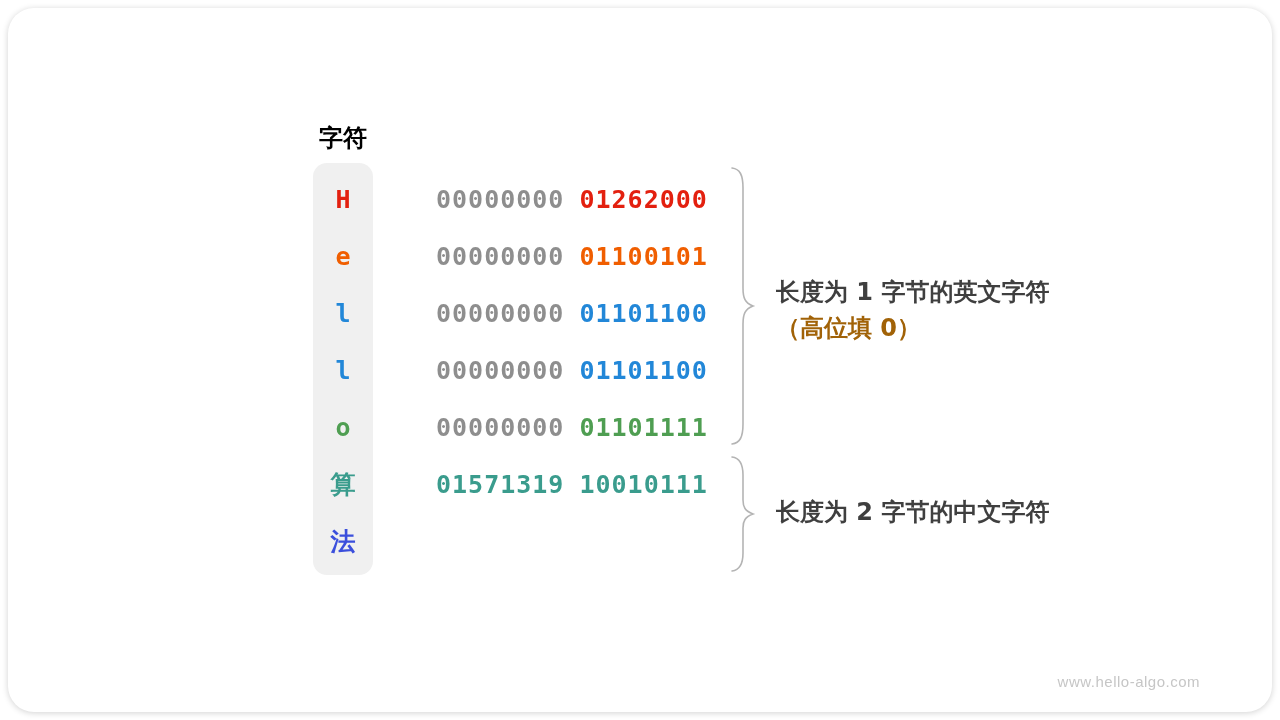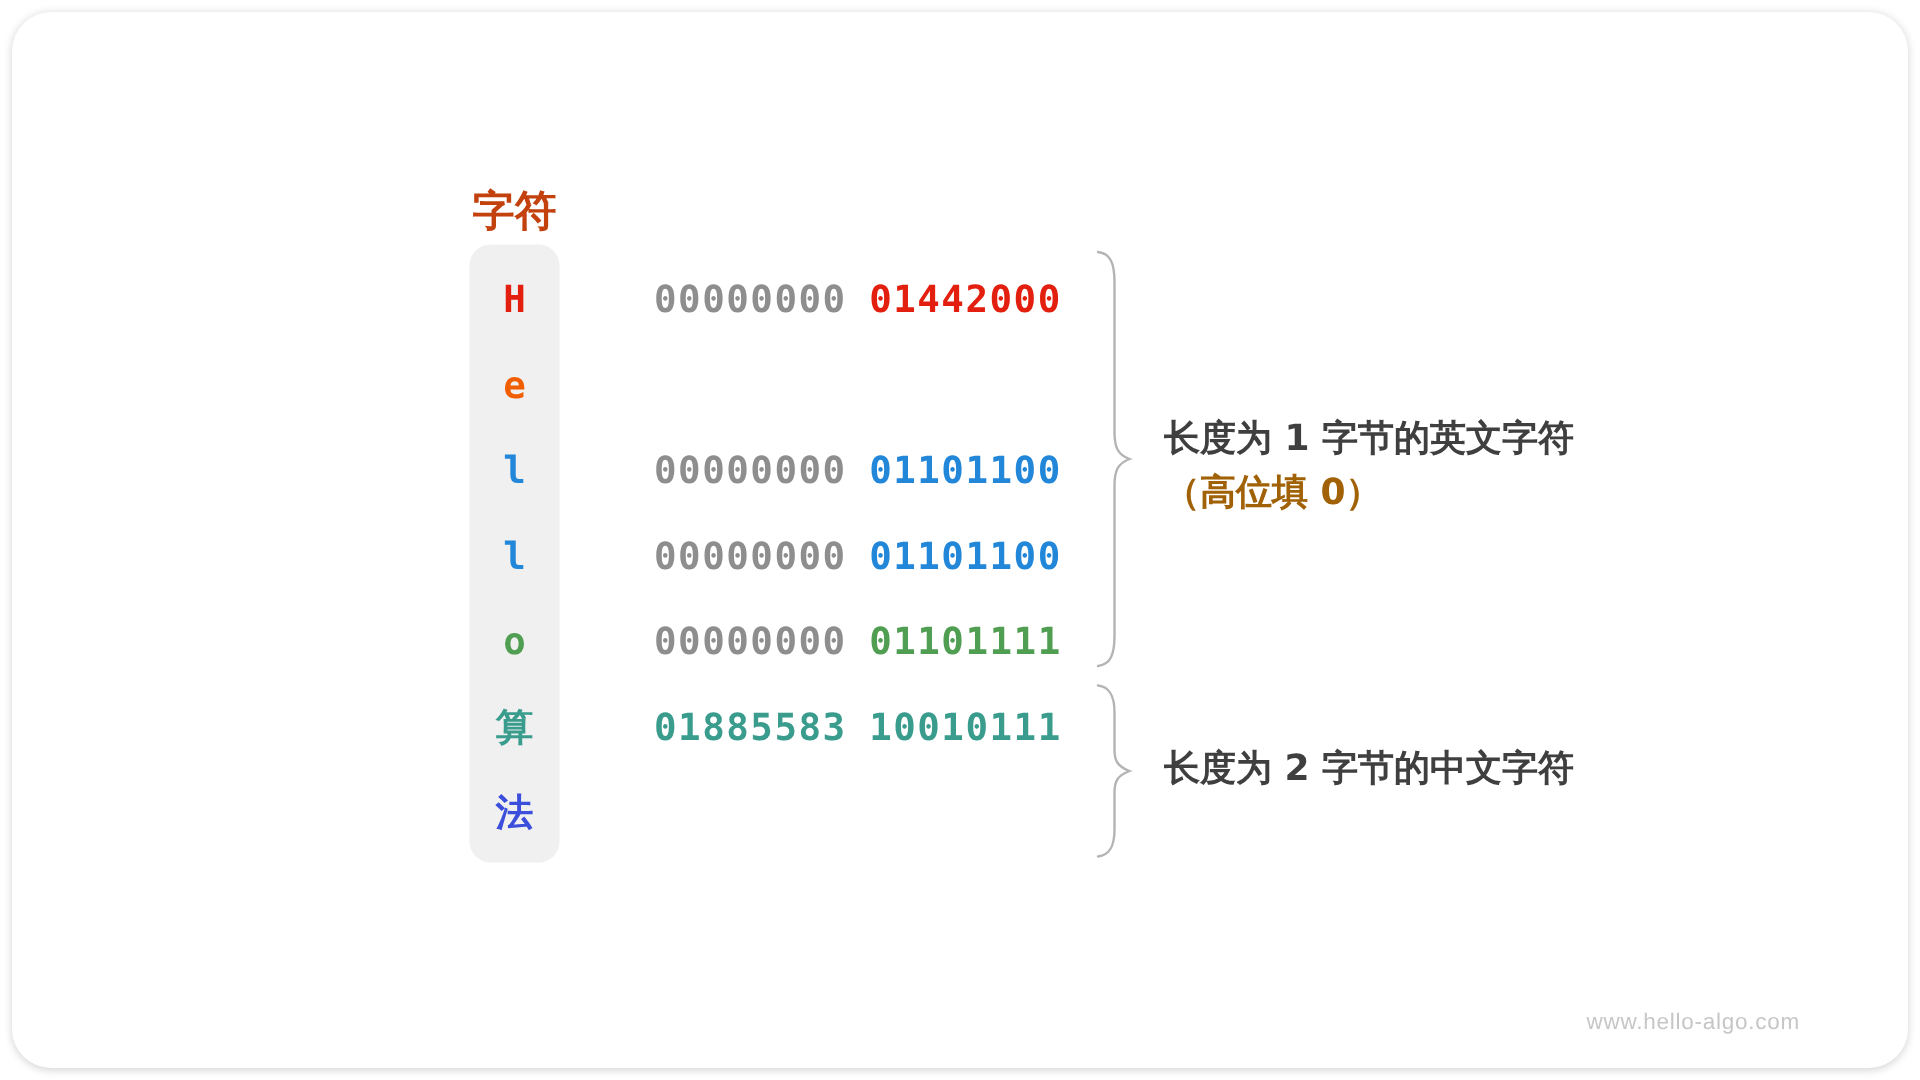--- a/index.html
+++ b/index.html
@@ -14,21 +14,21 @@
     left: 8px; top: 8px;
     width: 1264px; height: 704px;
     background: #ffffff;
     border-radius: 26px;
     box-shadow: 0 1px 6px rgba(0,0,0,0.18);
   }
   .hdr-char {
     position: absolute;
     left: 305px; top: 114px; width: 60px;
     text-align: center;
-    font-size: 28px; font-weight: bold; color: #c2410c;
+    font-size: 24px; font-weight: bold; color: #000000;
   }
   .hdr-unicode {
     position: absolute;
     left: 428px; top: 112px; width: 278px;
     text-align: center;
     font-family: "DejaVu Sans Mono", "Liberation Mono", monospace;
     font-size: 24px; font-weight: bold; color: #3c3c3c;
   }
   .char-col-bg {
     position: absolute;
@@ -92,26 +92,29 @@
 
   <div class="hdr-char">字符</div>
 
   <div class="char-col-bg" style="background: rgb(240, 240, 240);"></div>
 
   <div class="rows">
 
     <div class="row">
       <div class="char-cell" style="color: rgb(227, 32, 15);">H</div>
       <div class="binary-cell">
-        <span class="byte1" style="color: rgb(142, 142, 142);">00000000</span><span class="byte2" style="color: rgb(227, 32, 15);">01442000</span>
+        <span class="byte1" style="color: rgb(142, 142, 142);">00000000</span><span class="byte2" style="color: rgb(227, 32, 15);">01262000</span>
       </div>
     </div>
 
     <div class="row">
       <div class="char-cell" style="color: rgb(240, 94, 0);">e</div>
+      <div class="binary-cell">
+        <span class="byte1" style="color: rgb(142, 142, 142);">00000000</span><span class="byte2" style="color: rgb(240, 94, 0);">01100101</span>
+      </div>
     </div>
 
     <div class="row">
       <div class="char-cell" style="color: rgb(34, 135, 216);">l</div>
       <div class="binary-cell">
         <span class="byte1" style="color: rgb(142, 142, 142);">00000000</span><span class="byte2" style="color: rgb(34, 135, 216);">01101100</span>
       </div>
     </div>
 
     <div class="row">
@@ -124,21 +127,21 @@
     <div class="row">
       <div class="char-cell" style="color: rgb(79, 158, 82);">o</div>
       <div class="binary-cell">
         <span class="byte1" style="color: rgb(142, 142, 142);">00000000</span><span class="byte2" style="color: rgb(79, 158, 82);">01101111</span>
       </div>
     </div>
 
     <div class="row">
       <div class="char-cell" style="color: rgb(58, 156, 141);">算</div>
       <div class="binary-cell">
-        <span class="byte1" style="color: rgb(58, 156, 141);">01885583</span><span class="byte2" style="color: rgb(58, 156, 141); margin-top: 40px;">10010111</span>
+        <span class="byte1" style="color: rgb(58, 156, 141);">01571319</span><span class="byte2" style="color: rgb(58, 156, 141); margin-top: 40px;">10010111</span>
       </div>
     </div>
 
     <div class="row">
       <div class="char-cell" style="color: rgb(59, 79, 220);">法</div>
     </div>
 
   </div>
 
   <div class="brace brace-english" style="color: rgb(180, 180, 180);">

